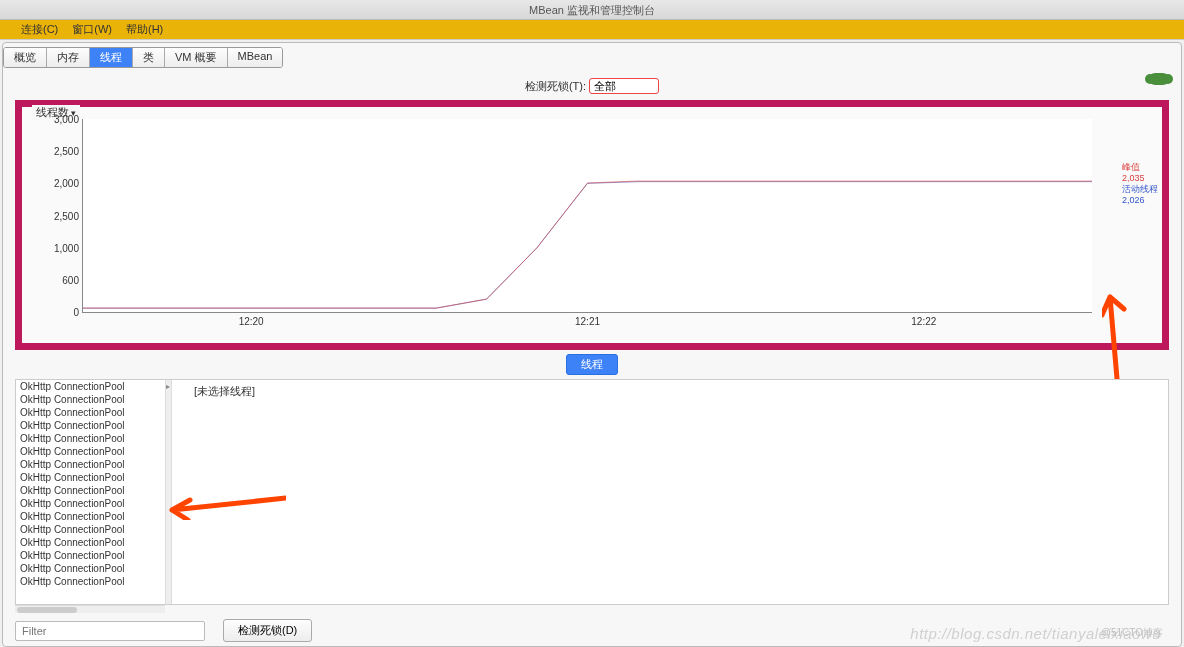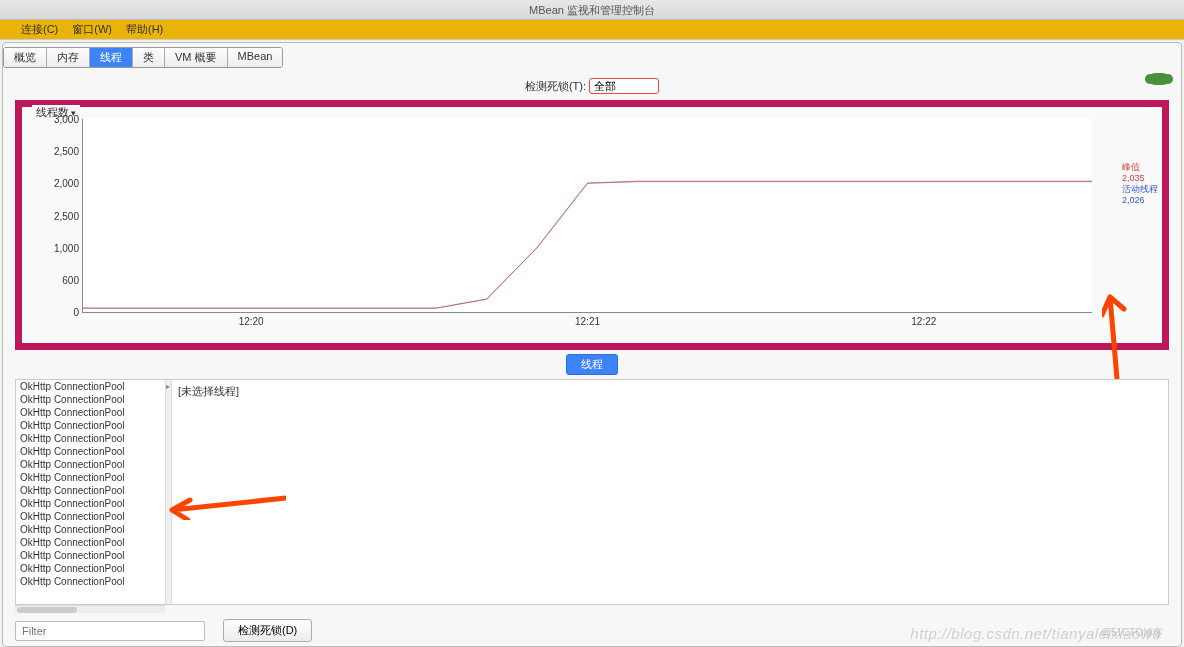--- a/index.html
+++ b/index.html
@@ -32,21 +32,21 @@
 .legend { position:absolute; right:4px; top:55px; font-size:9px; line-height:11px; text-align:left;margin-left:12px; }
 .legend .peak{color:#d94040} .legend .live{color:#3355cc}
 .arrow1 { position:absolute; right:20px; top:180px; width:40px; height:150px; pointer-events:none; }
 .sep-btn { text-align:center; padding:4px 0;}
 .sep-btn button { background:#3e82f7; color:#fff; border:1px solid #2a6fe0; border-radius:3px; padding:2px 14px; font-size:11px;}
 .lower { display:flex; margin:0 12px; height:226px; border:1px solid #ccc; background:#fff; position:relative;}
 .thread-list { width:150px; border-right:1px solid #ddd; overflow-y:scroll; font-size:10px; }
 .thread-list div { padding:1px 4px; white-space:nowrap; cursor:default; }
 .resizer { width:6px; background:#eee; border-right:1px solid #ddd; cursor:col-resize; position:relative;}
 .resizer::after{content:"▸"; font-size:8px; color:#888; position:absolute; top:2px; left:0;}
-.detail { flex:1; padding:4px 6px; font-size:11px;}
+.detail { flex:1; padding:4px 22px; font-size:11px;}
 .arrow2 { position:absolute; left:150px; top:110px; width:120px; height:30px; pointer-events:none;}
 .bottom-bar { display:flex; gap:18px; align-items:center; padding:6px 12px; }
 .bottom-bar input { width:190px; padding:3px 6px; font-size:11px; border:1px solid #bbb; border-radius:2px; background:#fff;}
 .bottom-bar button { padding:3px 14px; font-size:11px; border:1px solid #aaa; border-radius:3px; background:linear-gradient(#fdfdfd,#ededed);}
 .watermark { position:absolute; right:20px; bottom:4px; font-size:15px; color:#d0d0d0; font-style:italic; letter-spacing:.5px;}
 .watermark2 { position:absolute; right:18px; bottom:6px; font-size:10px; color:#bfbfbf;}
 .hscroll { height:8px; background:#eee; border-top:1px solid #ddd;}
 .hscroll .thumb{width:60px;height:6px;background:#ccc;border-radius:3px;margin:1px 0 0 2px;}
 </style>
 </head>

